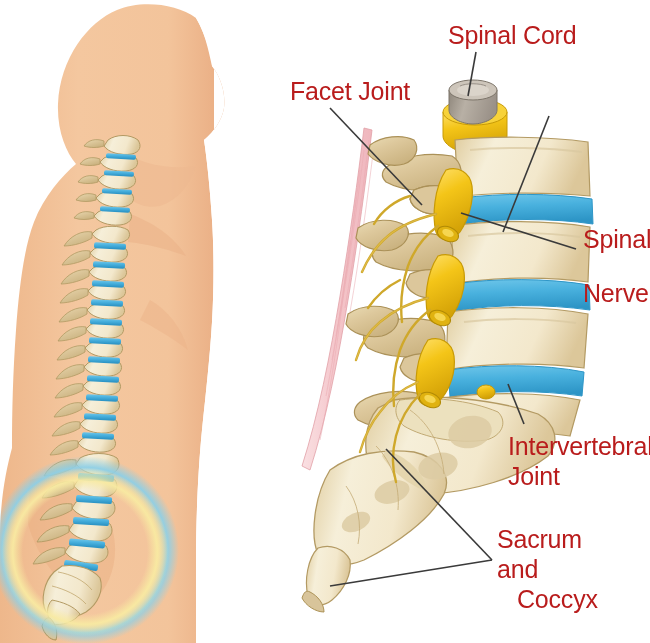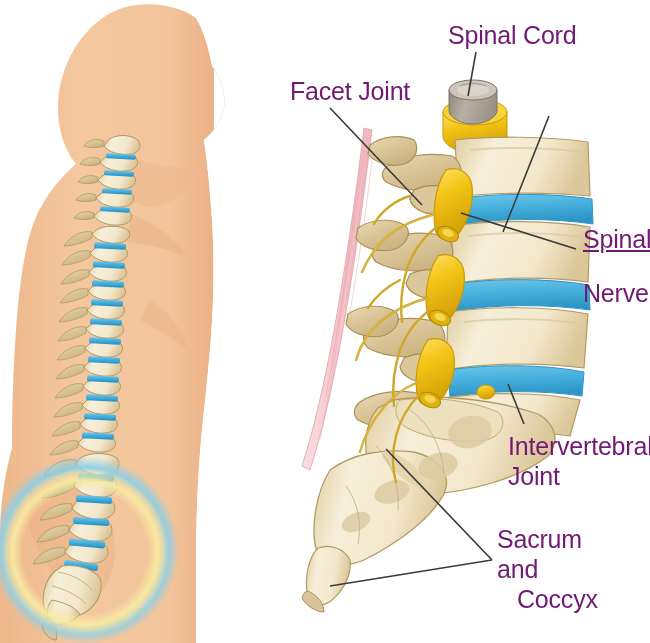--- a/index.html
+++ b/index.html
@@ -1,20 +1,20 @@
 <!DOCTYPE html>
 <html><head>
 <meta charset="utf-8">
 <style>
   html,body{margin:0;padding:0;background:#fff;}
   body{width:650px;height:643px;overflow:hidden;
        font-family:"Liberation Sans",sans-serif;}
   #stage{position:relative;width:650px;height:643px;background:#ffffff;}
   #stage svg{position:absolute;left:0;top:0;}
-  .lbl{position:absolute;color:#701a75;font-size:25px;line-height:30px;
+  .lbl{position:absolute;color:#b91c1c;font-size:25px;line-height:30px;
        font-family:"Liberation Sans",sans-serif;white-space:pre;letter-spacing:-0.2px;}
 </style>
 </head>
 <body>
 
 <div id="stage">
 
 <svg width="650" height="643" viewBox="0 0 650 643">
   <defs>
     <linearGradient id="gSkin" x1="0" y1="0" x2="1" y2="0">
@@ -384,21 +384,21 @@
     <polyline points="492,560 386,449"></polyline>
     <polyline points="492,560 330,586"></polyline>
   </g>
 </svg>
 
 <div class="lbl" style="left:448px;top:20px;">Spinal Cord</div>
 
 <div class="lbl" style="left:290px;top:76px;">Facet Joint</div>
 
 
-<div class="lbl" style="left:583px;top:224px;text-decoration:underline;">Spinal</div>
+<div class="lbl" style="left:583px;top:224px;">Spinal</div>
 <div class="lbl" style="left:583px;top:254px;margin-top:24px;">Nerve</div>
 
 <div class="lbl" style="left:508px;top:431px;">Intervertebral</div>
 <div class="lbl" style="left:508px;top:461px;">Joint</div>
 
 <div class="lbl" style="left:497px;top:524px;">Sacrum</div>
 <div class="lbl" style="left:497px;top:554px;">and</div>
 <div class="lbl" style="left:517px;top:584px;">Coccyx</div>
 
 </div>

